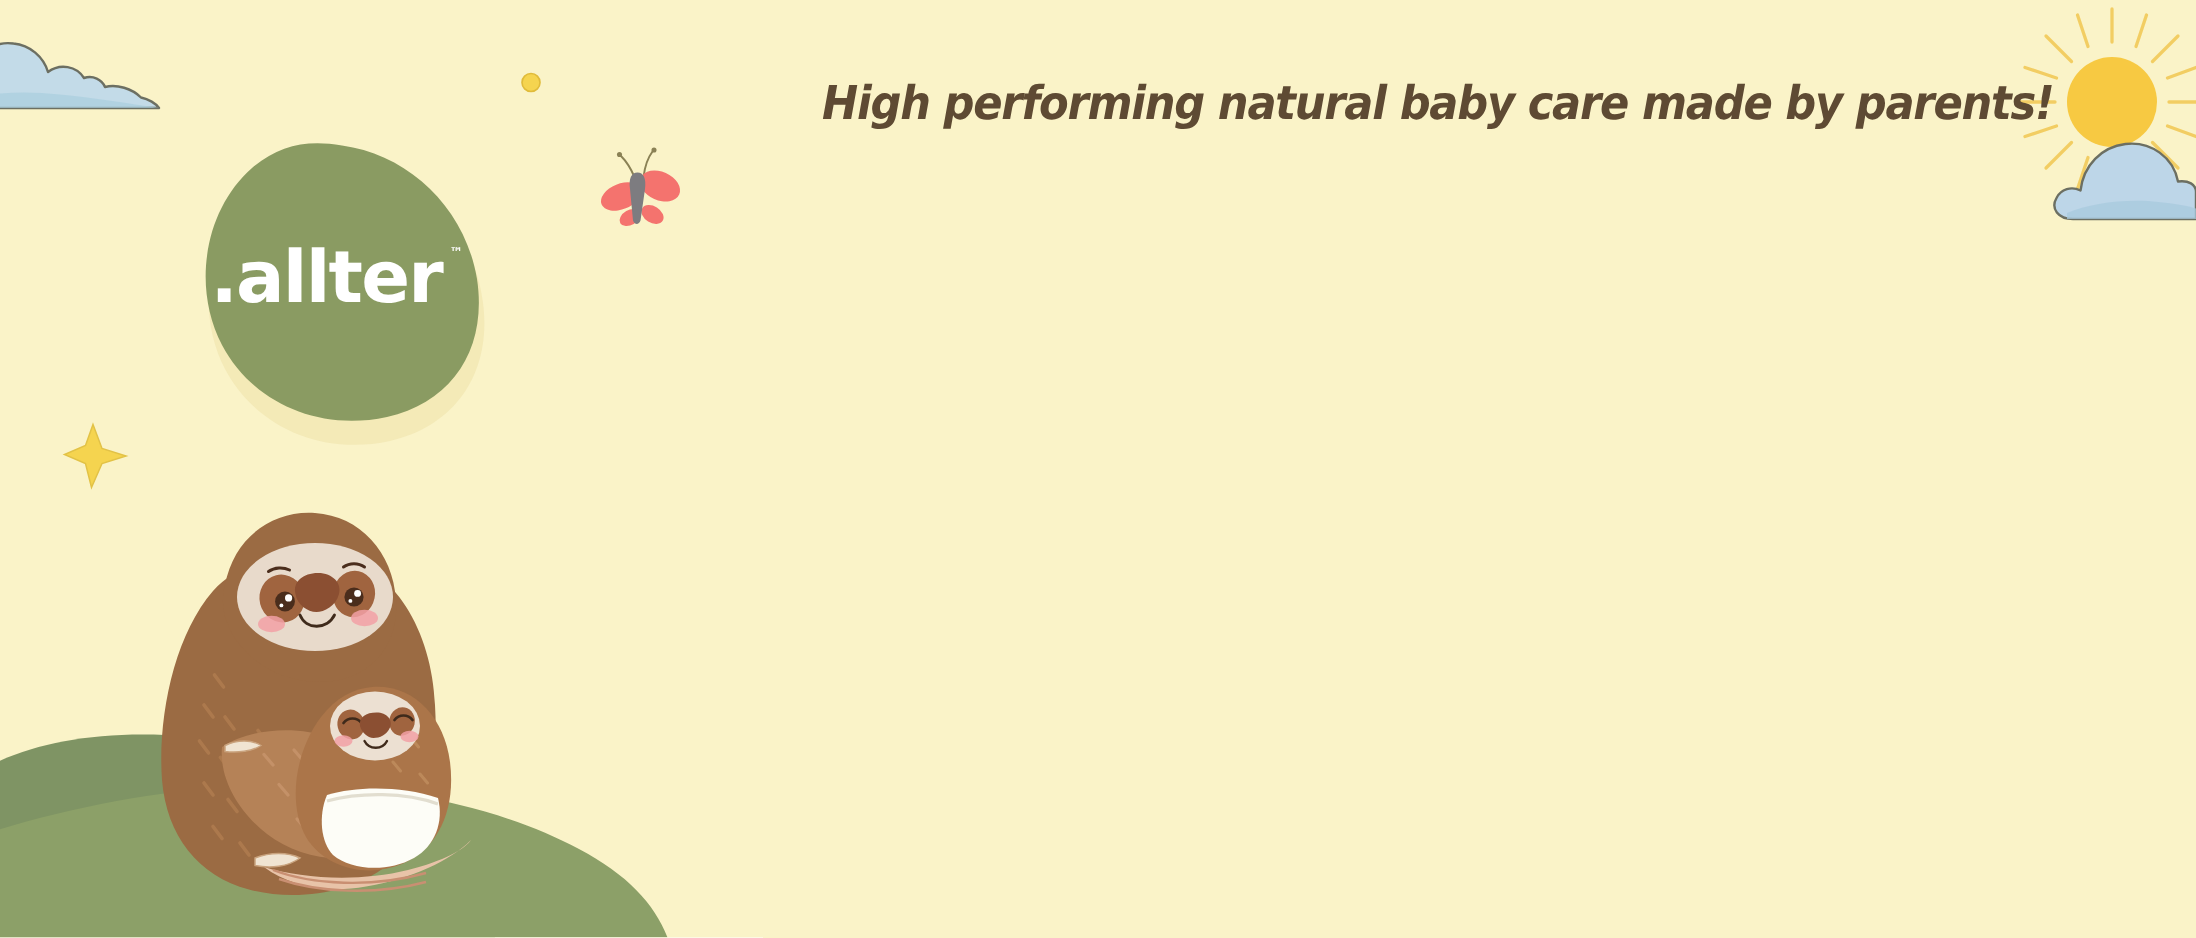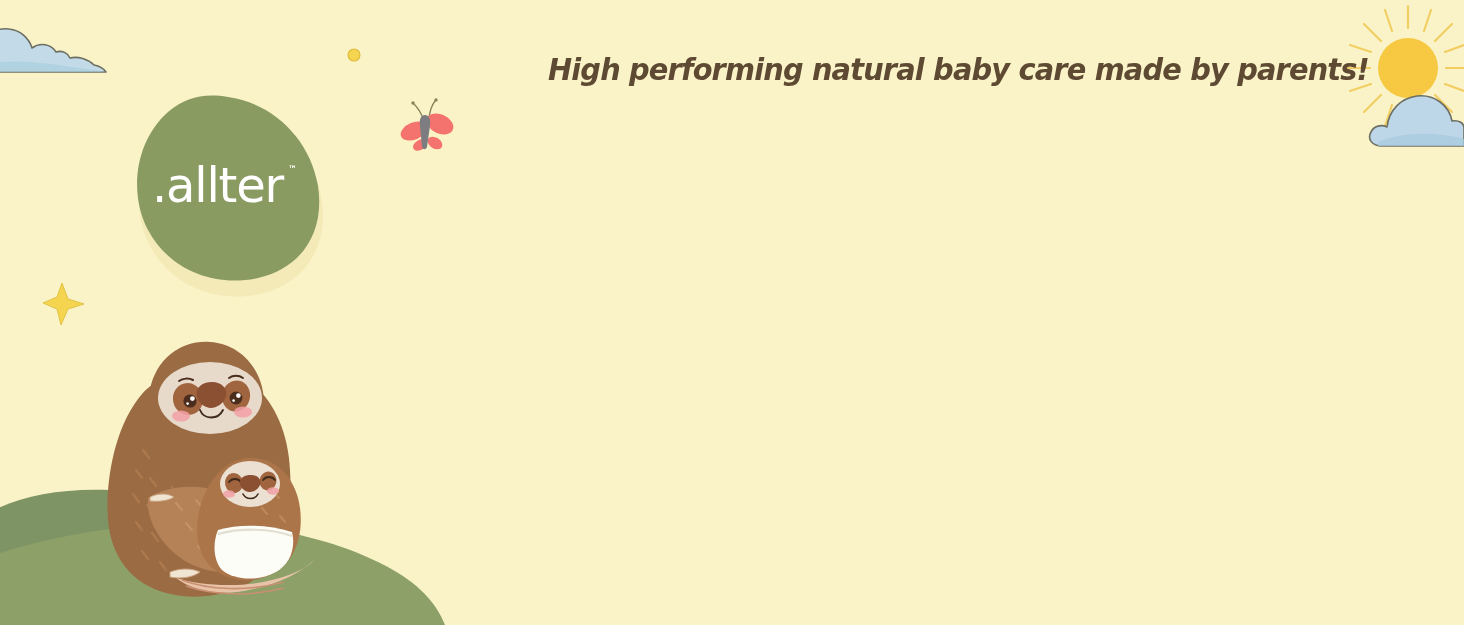--- a/index.html
+++ b/index.html
@@ -53,21 +53,21 @@
     width: 196px;
     height: 172px;
     display: flex;
     align-items: center;
     justify-content: center;
     pointer-events: none;
   }
   .logo-word {
     font-family: "DejaVu Sans", sans-serif;
     font-size: 48px;
-    font-weight: 400;
+    font-weight: 700;
     color: #ffffff;
     letter-spacing: -1.2px;
     position: relative;
     left: -4px;
     top: 2px;
   }
   .logo-tm {
     font-family: "DejaVu Sans", sans-serif;
     font-size: 9px;
     font-weight: 700;

